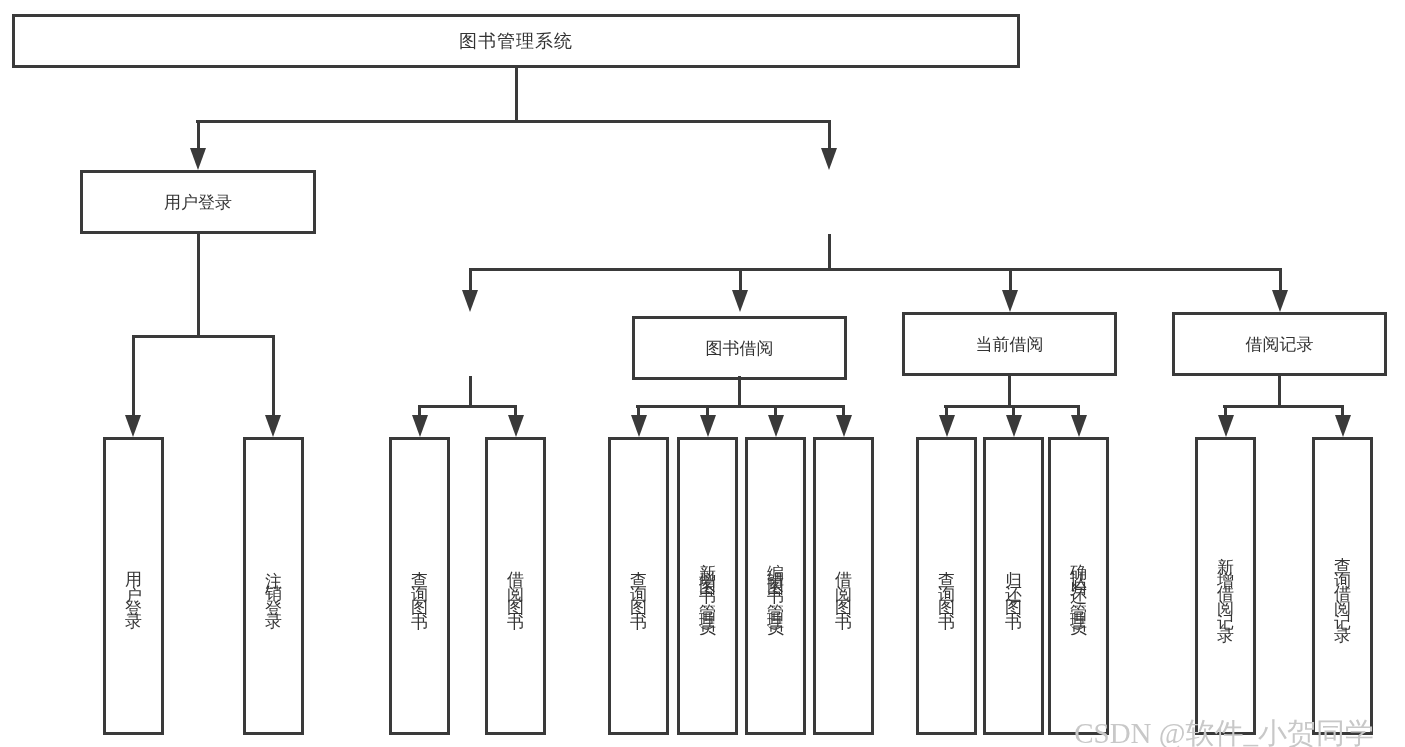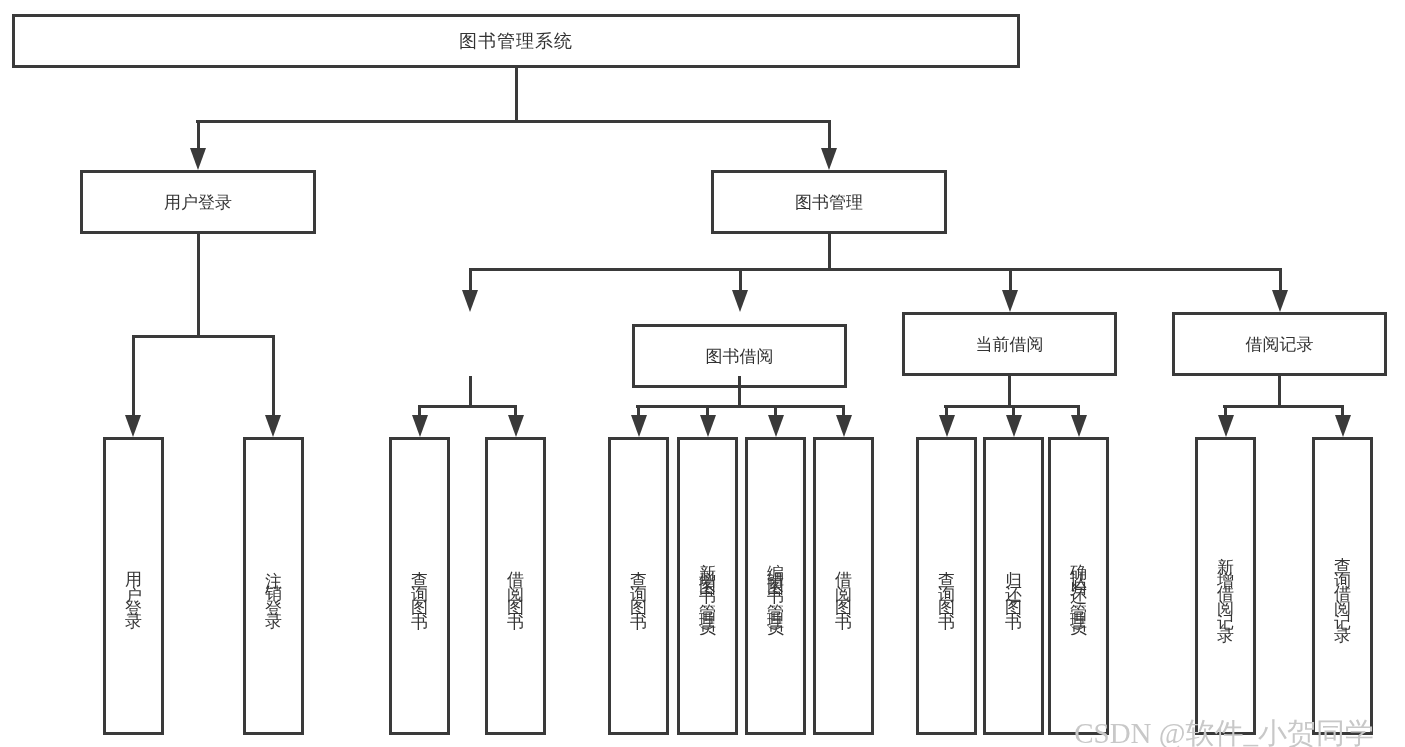--- a/index.html
+++ b/index.html
@@ -31,43 +31,40 @@
   <div class="vline" style="left:515px;top:68px;height:52px;"></div>
   <div class="hline" style="left:196px;top:120px;width:635px;"></div>
   <div class="vline" style="left:197px;top:120px;height:30px;"></div>
   <div class="ah" style="left:190px;top:148px;"></div>
   <div class="vline" style="left:828px;top:120px;height:30px;"></div>
   <div class="ah" style="left:821px;top:148px;"></div>
 
   <div class="box" style="left:80px;top:170px;width:236px;height:64px;">
     <span class="hlabel">用户登录</span>
   </div>
-  <div class="box" style="left:711px;top:170px;width:236px;height:64px;">
-    <span class="hlabel">图书管理</span>
-  </div>
 
   <div class="vline" style="left:197px;top:234px;height:101px;"></div>
   <div class="hline" style="left:132px;top:335px;width:143px;"></div>
   <div class="vline" style="left:132px;top:335px;height:82px;"></div>
   <div class="ah" style="left:125px;top:415px;"></div>
   <div class="vline" style="left:272px;top:335px;height:82px;"></div>
   <div class="ah" style="left:265px;top:415px;"></div>
 
   <div class="vline" style="left:828px;top:234px;height:34px;"></div>
   <div class="hline" style="left:469px;top:268px;width:812px;"></div>
   <div class="vline" style="left:469px;top:268px;height:24px;"></div>
   <div class="ah" style="left:462px;top:290px;"></div>
   <div class="vline" style="left:739px;top:268px;height:24px;"></div>
   <div class="ah" style="left:732px;top:290px;"></div>
   <div class="vline" style="left:1009px;top:268px;height:24px;"></div>
   <div class="ah" style="left:1002px;top:290px;"></div>
   <div class="vline" style="left:1279px;top:268px;height:24px;"></div>
   <div class="ah" style="left:1272px;top:290px;"></div>
 
-  <div class="box" style="left:632px;top:324px;width:215px;height:64px;align-items:center;">
+  <div class="box" style="left:632px;top:316px;width:215px;height:64px;align-items:center;">
     <span class="hlabel">图书借阅</span>
   </div>
   <div class="box" style="left:1172px;top:312px;width:215px;height:64px;">
     <span class="hlabel">借阅记录</span>
   </div>
   <div class="box" style="left:902px;top:312px;width:215px;height:64px;">
     <span class="hlabel">当前借阅</span>
   </div>
 
   <div class="vline" style="left:469px;top:376px;height:29px;"></div>

